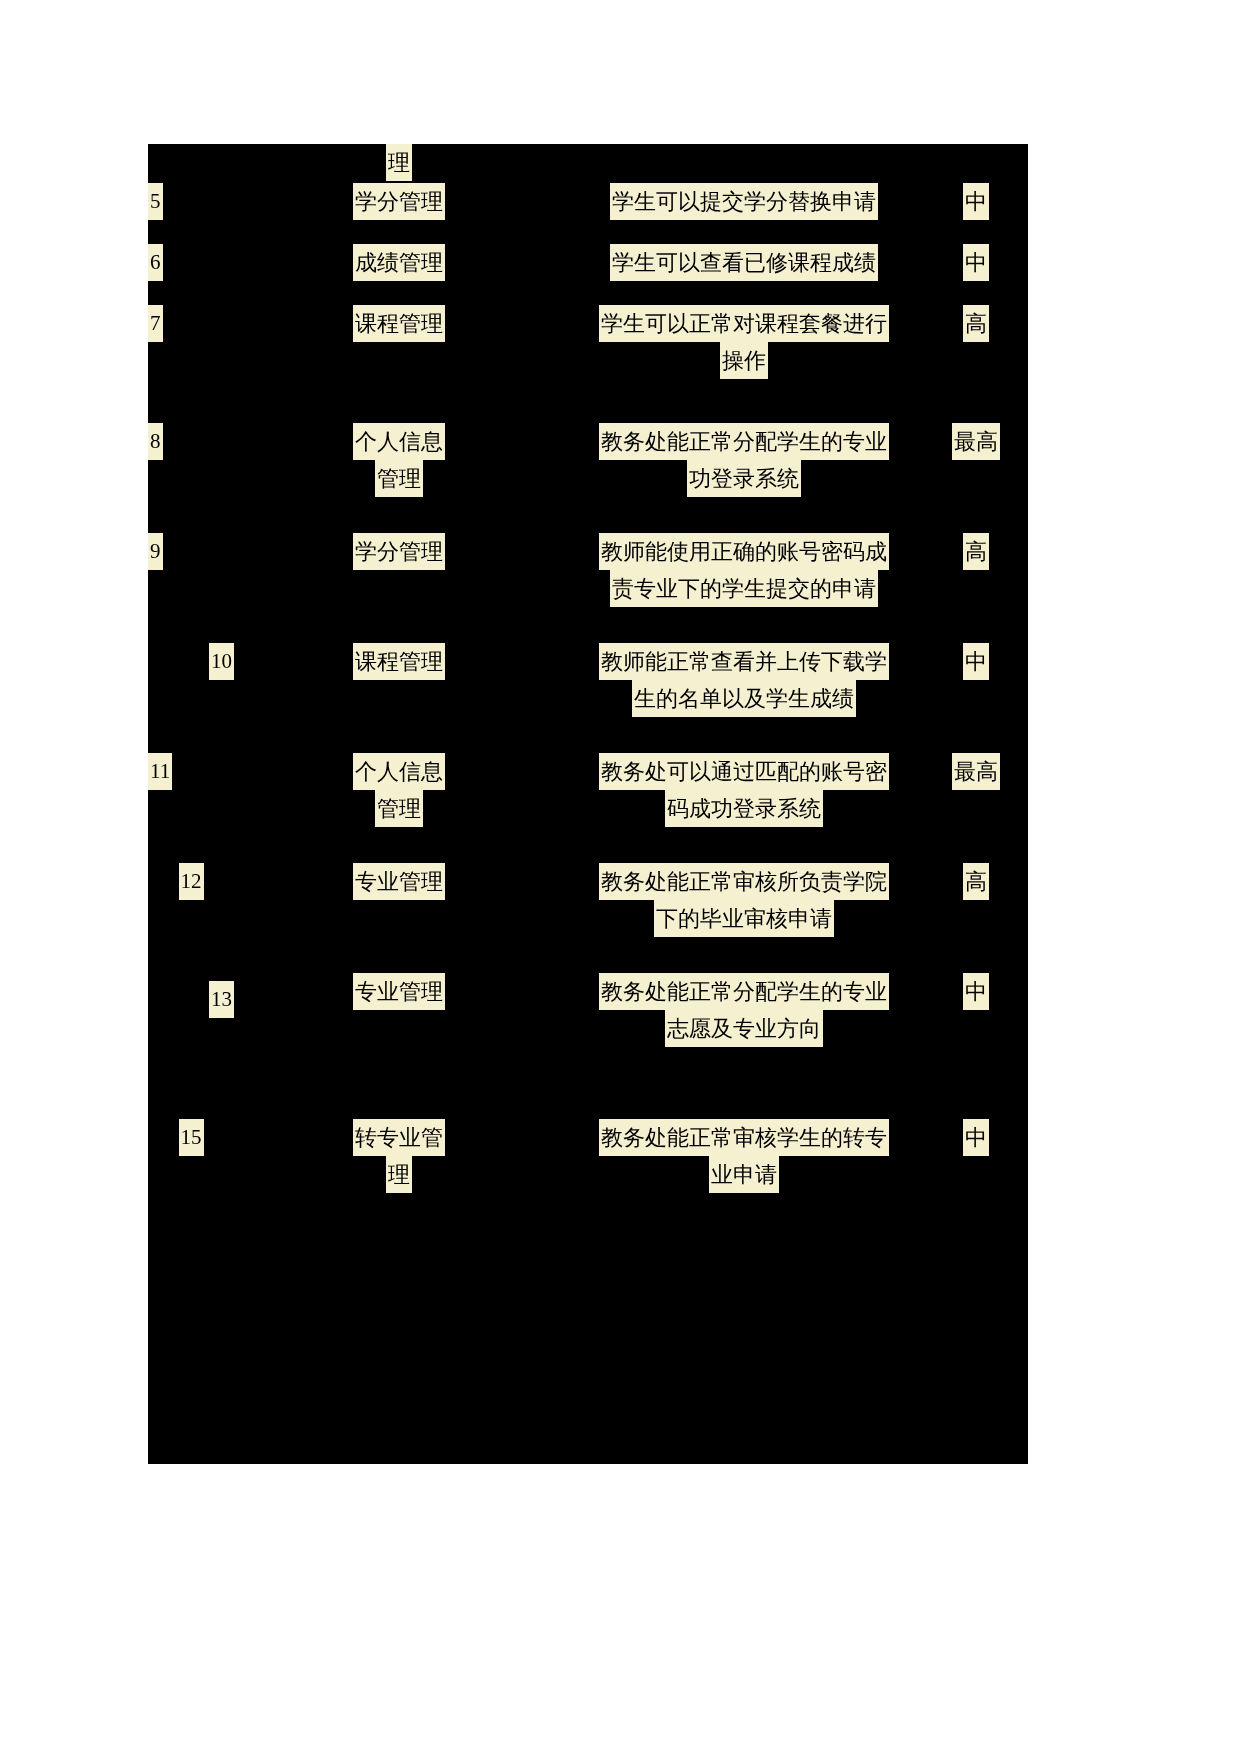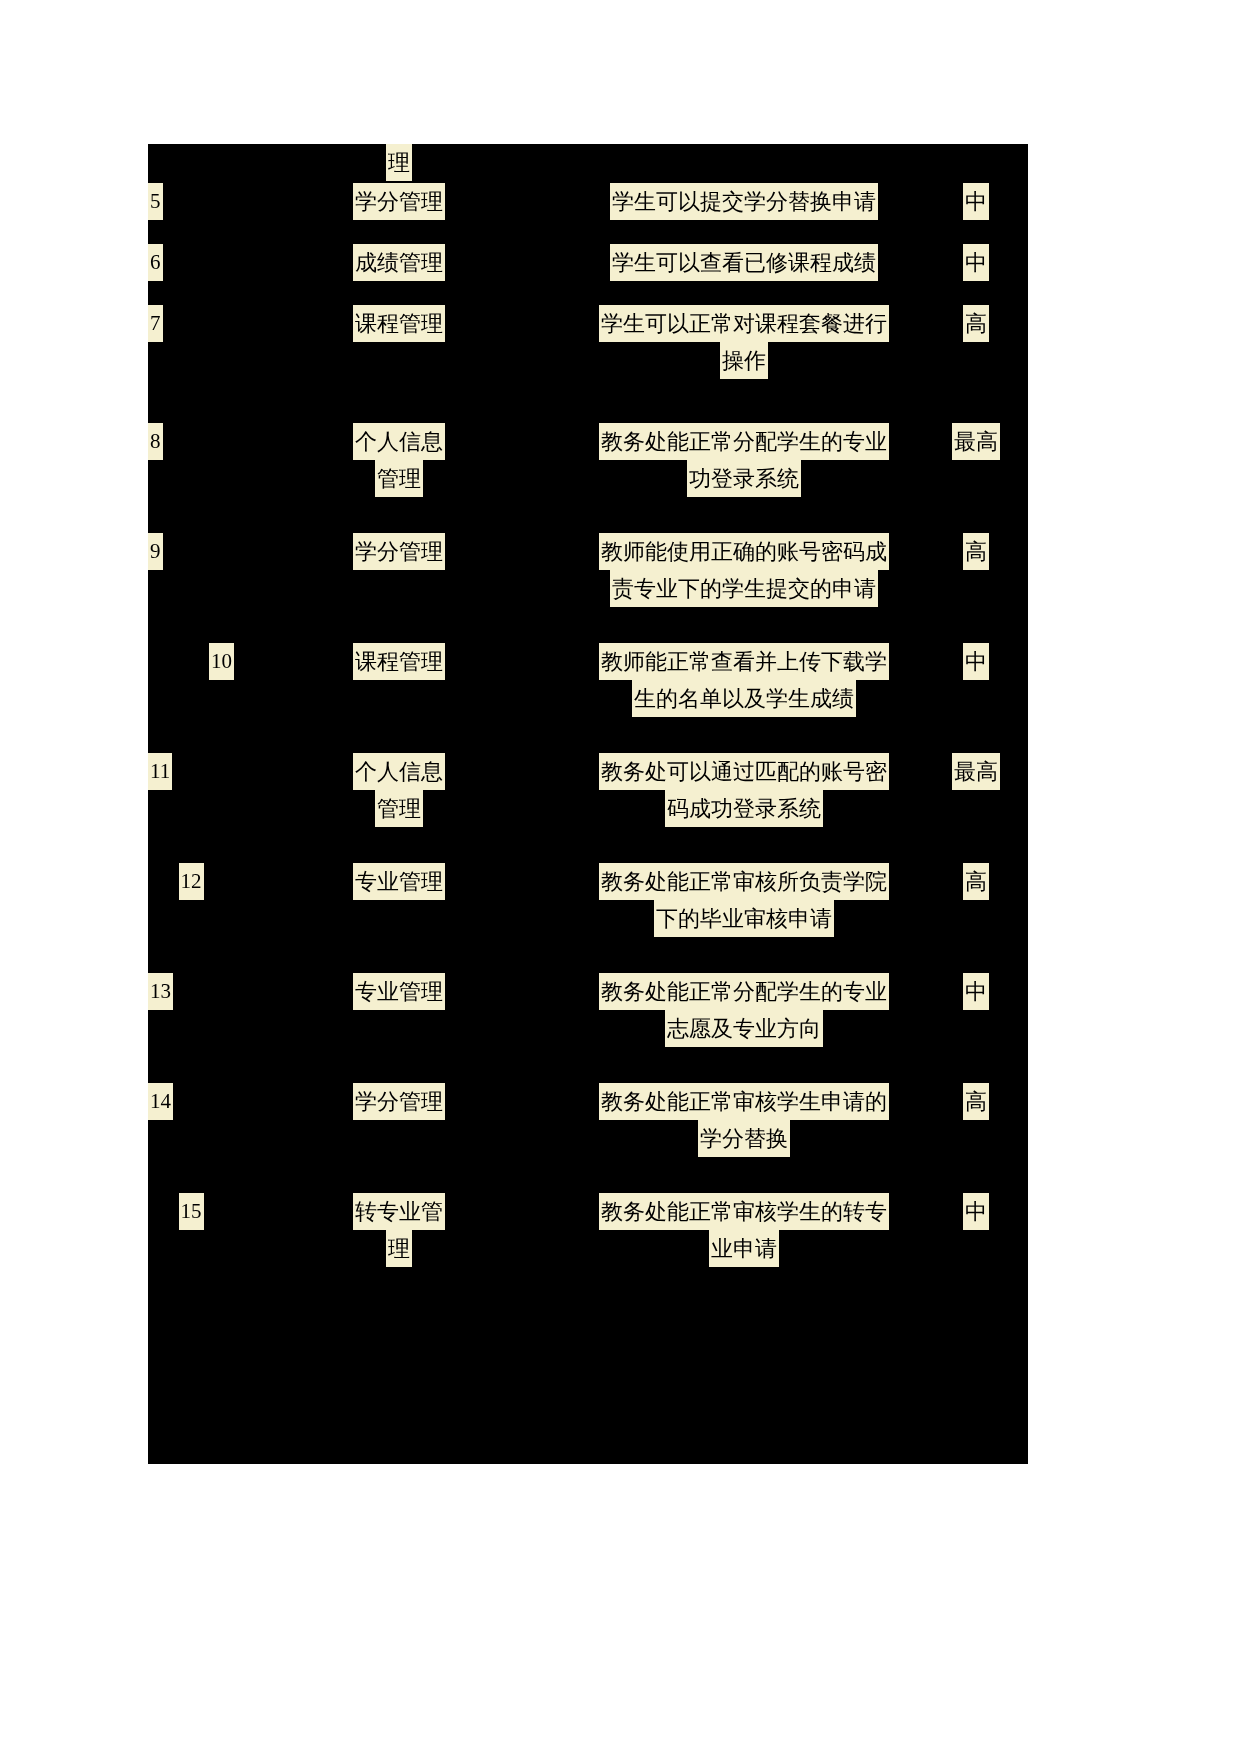--- a/index.html
+++ b/index.html
@@ -242,50 +242,35 @@
             </td>
             <td class="c-pri">
               <span class="line"><span>高</span></span>
             </td>
           </tr>
           <tr>
             <td colspan="4" style="height: 36px;"></td>
           </tr>
           <tr>
             <td class="c-no c-no-left">
-              <span class="line" style="text-align: left;"><span>13</span></span>
+              <span class="line" style="text-align: right; margin-top: 8px;"><span>13</span></span>
             </td>
             <td class="c-mod">
               <span class="line"><span>专业管理</span></span>
             </td>
             <td class="c-desc">
               <span class="line"><span>教务处能正常分配学生的专业</span></span>
               <span class="line"><span>志愿及专业方向</span></span>
             </td>
             <td class="c-pri">
               <span class="line"><span>中</span></span>
             </td>
           </tr>
           <tr>
             <td colspan="4" style="height: 36px;"></td>
-          </tr>
-          <tr>
-            <td class="c-no c-no-left">
-              <span class="line" style="text-align: left;"><span>14</span></span>
-            </td>
-            <td class="c-mod">
-              <span class="line"><span>学分管理</span></span>
-            </td>
-            <td class="c-desc">
-              <span class="line"><span>教务处能正常审核学生申请的</span></span>
-              <span class="line"><span>学分替换</span></span>
-            </td>
-            <td class="c-pri">
-              <span class="line"><span>高</span></span>
-            </td>
           </tr>
           <tr>
             <td colspan="4" style="height: 36px;"></td>
           </tr>
           <tr>
             <td class="c-no c-no-left">
               <span class="line" style="text-align: center;"><span>15</span></span>
             </td>
             <td class="c-mod">
               <span class="line"><span>转专业管</span></span>

